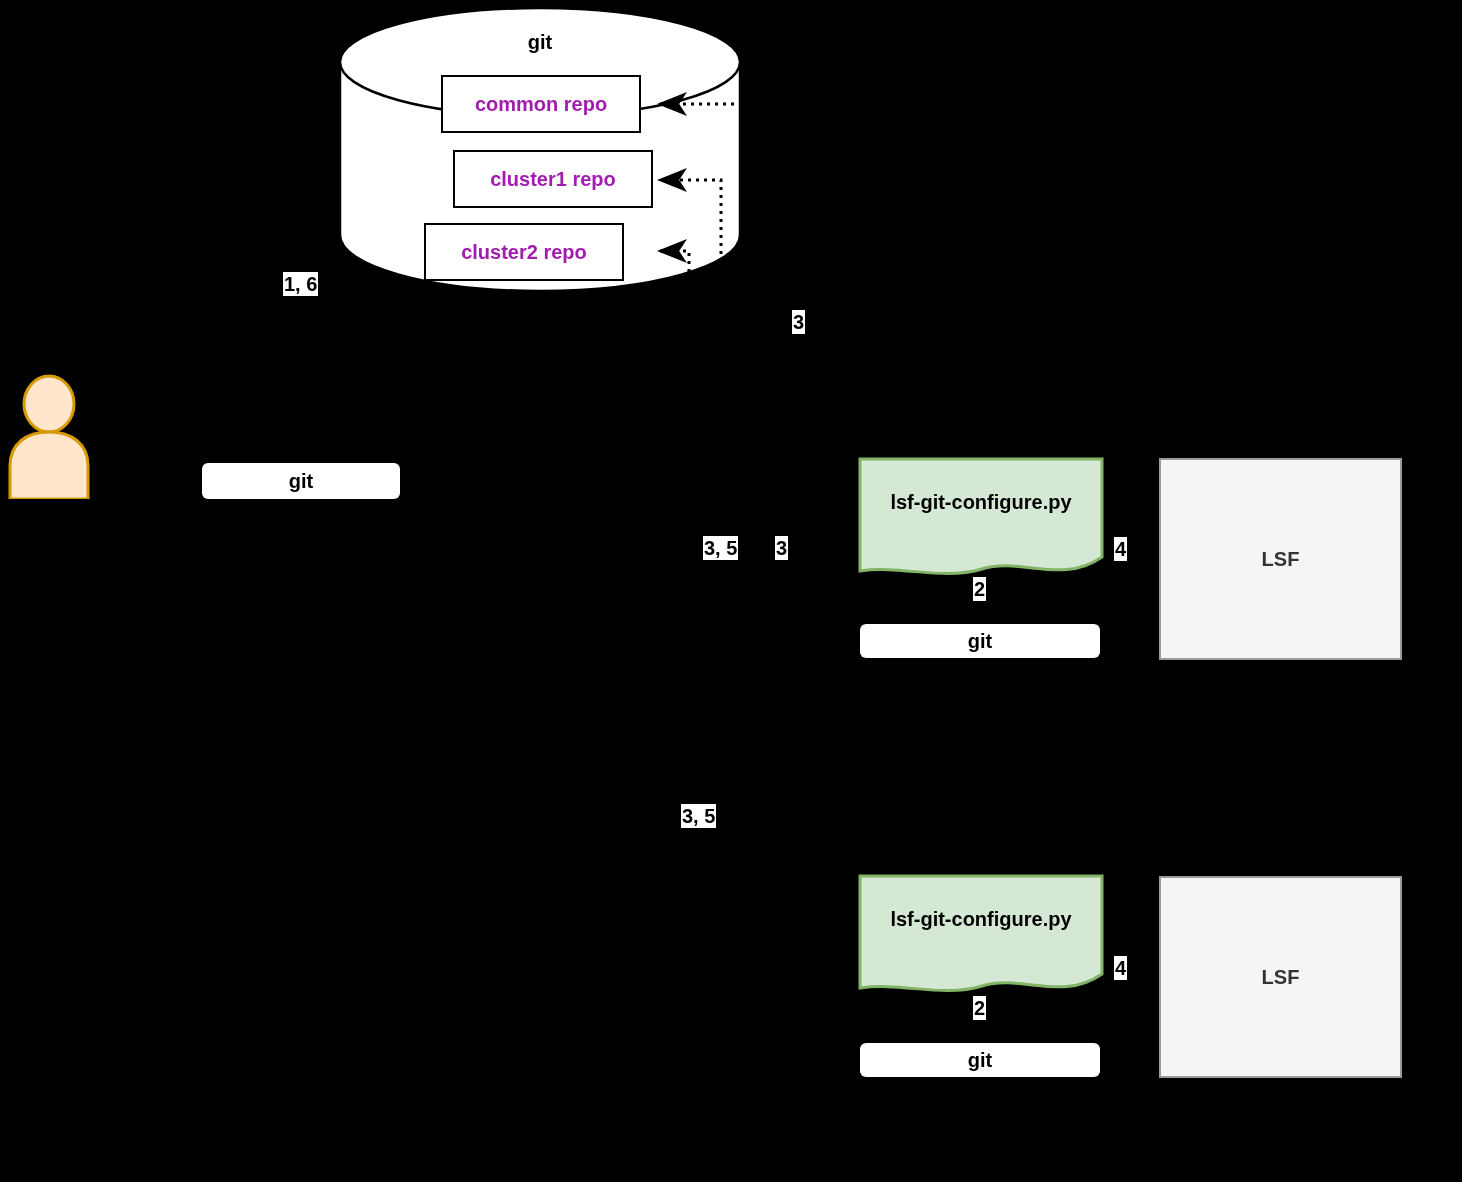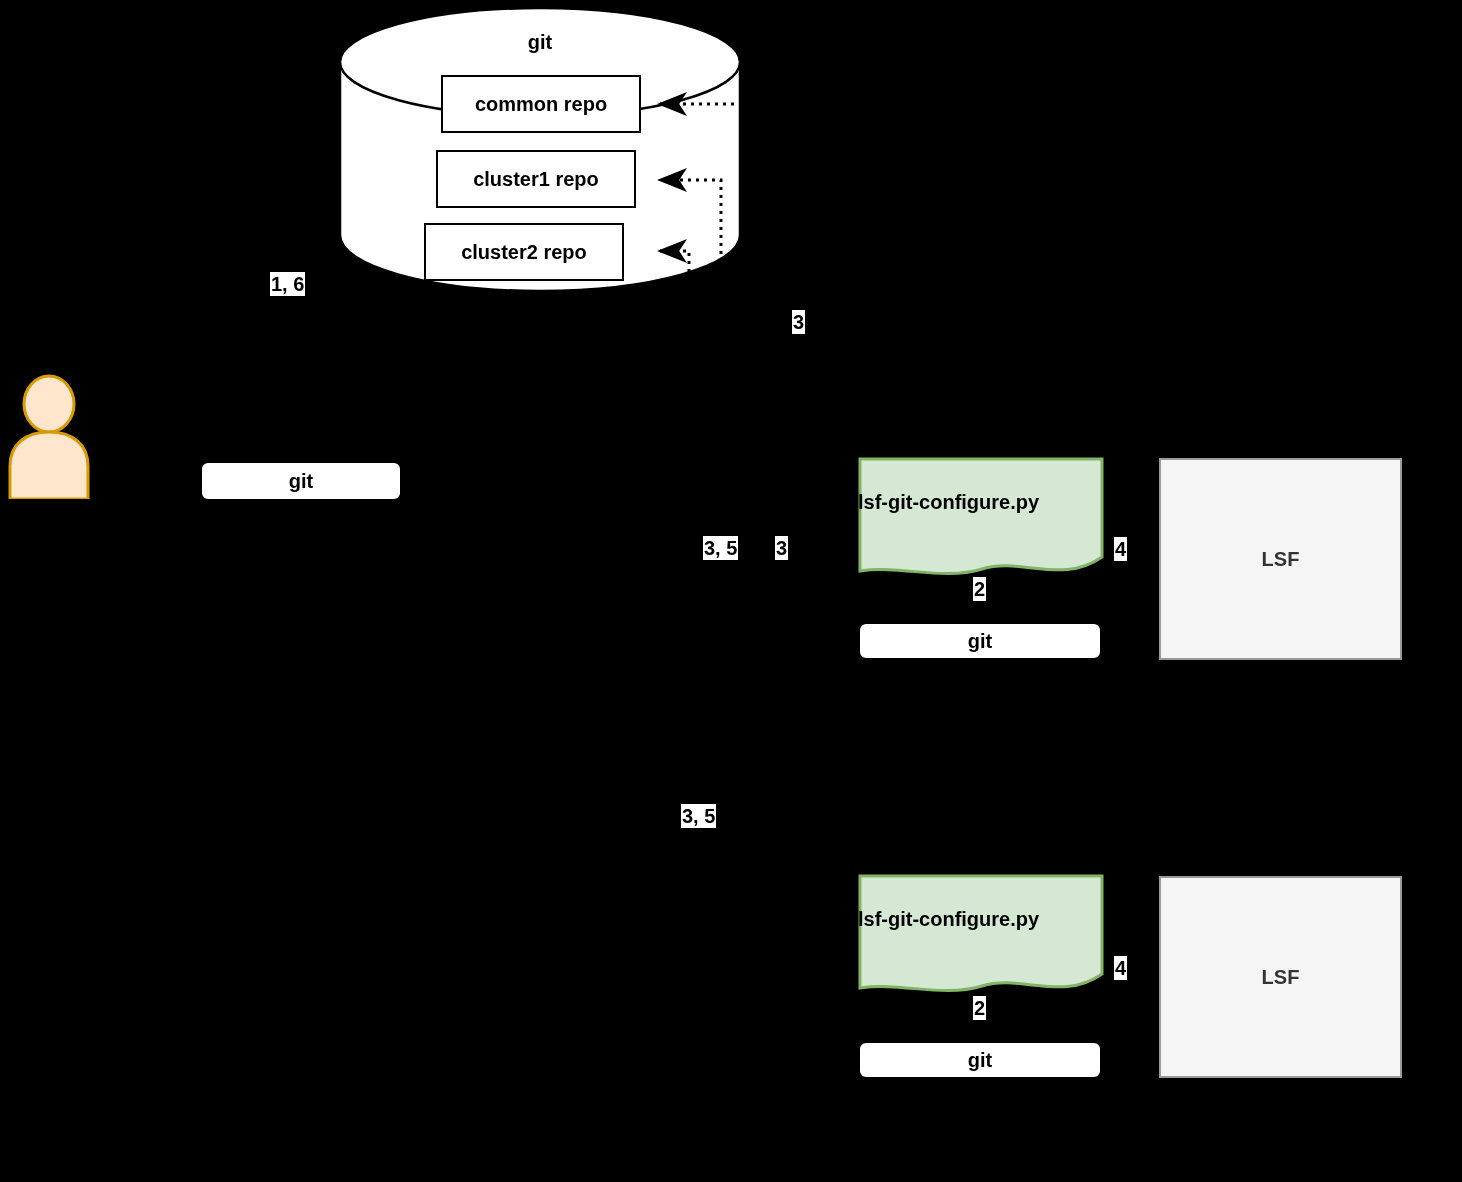--- a/index.html
+++ b/index.html
@@ -43,21 +43,21 @@
   .repo-box {
     position: absolute;
     width: 200px;
     height: 58px;
     background: #ffffff;
     border: 2px solid #000000;
     display: flex;
     align-items: center;
     justify-content: center;
     font-size: 20px;
-    color: #000000;
+    color: #a21caf;
     box-sizing: border-box;
   }
 
   
   .git-pill {
     position: absolute;
     background: #ffffff;
     border-radius: 6px;
     display: flex;
     align-items: center;
@@ -80,21 +80,21 @@
   .doc-wrap {
     position: absolute;
     width: 246px;
     height: 120px;
   }
   .doc-label {
     position: absolute;
     left: 0;
     top: 34px;
     width: 246px;
-    text-align: left;
+    text-align: center;
     font-size: 20px;
     color: #000000;
     pointer-events: none;
   }
 
   
   .lsf-box {
     position: absolute;
     width: 243px;
     height: 202px;
@@ -136,21 +136,21 @@
     <svg class="cyl-svg" width="404" height="289" viewBox="0 0 404 289">
       <path d="M2,58 L2,231 C2,262 92,287 202,287 C312,287 402,262 402,231 L402,58 Z" fill="#ffffff" stroke="#000000" stroke-width="2.5"></path>
       <ellipse cx="202" cy="58" rx="200" ry="54" fill="#ffffff" stroke="#000000" stroke-width="2.5"></ellipse>
     </svg>
     <div class="cyl-title">git</div>
   </div>
 
   <div class="repo-box" style="left:441px; top:75px;">
     <span>common repo</span>
   </div>
-  <div class="repo-box" style="left:436px; top:150px;">
+  <div class="repo-box" style="left:453px; top:150px;">
     <span>cluster1 repo</span>
   </div>
   <div class="repo-box" style="left:424px; top:223px;">
     <span>cluster2 repo</span>
   </div>
 
   <svg class="arrows-svg" width="1462" height="1182" viewBox="0 0 1462 1182">
     <defs>
       <marker id="arrowBlk" markerWidth="10" markerHeight="10" refX="9" refY="4" orient="auto" markerUnits="strokeWidth">
         <path d="M0,0 L10,4 L0,8 L2.6,4 Z" fill="#000000"></path>
@@ -204,21 +204,21 @@
   </div>
 
   <div class="git-pill" style="left:860px; top:1043px; width:240px; height:34px;">
     <span>git</span>
   </div>
 
   <div class="lsf-box" style="left:1159px; top:876px;">
     <span>LSF</span>
   </div>
 
-  <div class="edge-label" style="left:270px; top:272px;">1, 6</div>
+  <div class="edge-label" style="left:283px; top:272px;">1, 6</div>
 
   <div class="edge-label" style="left:792px; top:310px;">3</div>
 
   <div class="edge-label" style="left:703px; top:536px;">3, 5</div>
 
   <div class="edge-label" style="left:775px; top:536px;">3</div>
 
   <div class="edge-label" style="left:681px; top:804px;">3, 5</div>
 
   <div class="edge-label" style="left:1114px; top:537px;">4</div>

